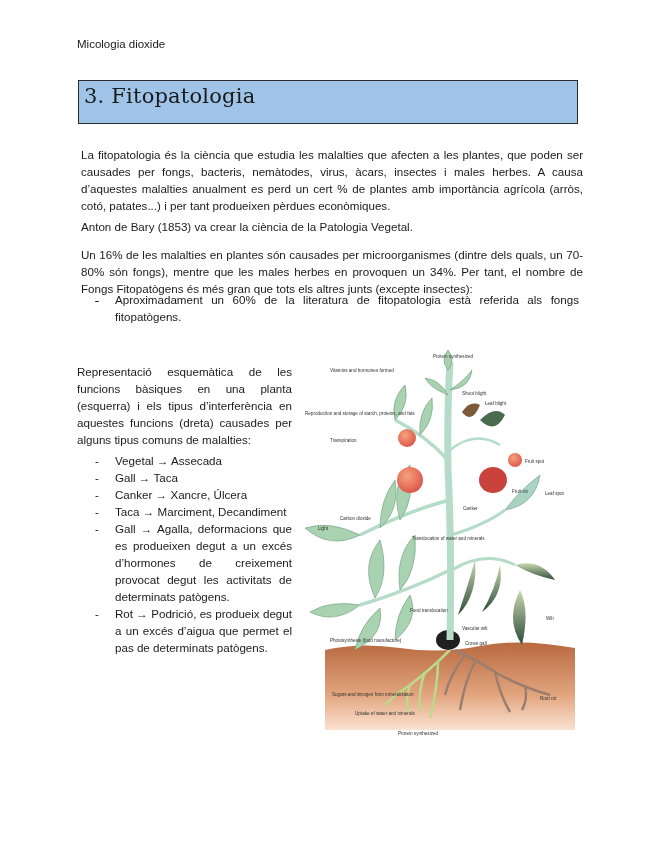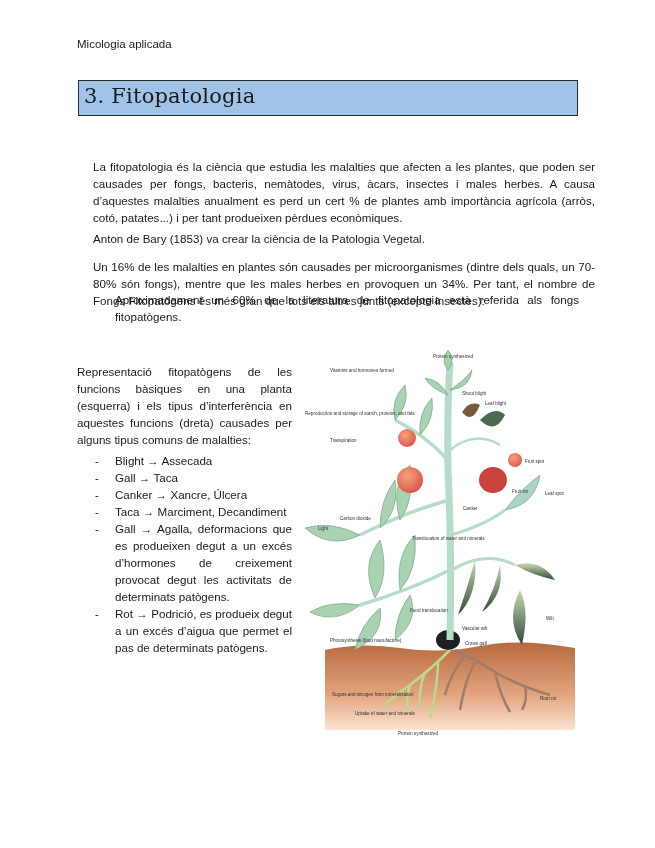--- a/index.html
+++ b/index.html
@@ -1,61 +1,61 @@
 <!DOCTYPE html>
 <html><head>
   <meta charset="utf-8">
   <style>
     html, body { margin: 0; padding: 0; background: #ffffff; }
     body { width: 655px; height: 848px; position: relative; overflow: hidden;
            font-family: "Liberation Sans", sans-serif; color: #1a1a1a; }
     .page-header { position: absolute; left: 77px; top: 38px; font-size: 11.5px; }
-    .title-box { position: absolute; left: 78px; top: 80px; width: 500px; height: 36px;
+    .title-box { position: absolute; left: 78px; top: 80px; width: 500px; height: 44px;
                  background: #9fc4e8; border: 1.5px solid #2a2a2a; box-sizing: border-box; text-decoration: underline; }
     .title-text { position: absolute; left: 5px; top: 3px; font-family: "DejaVu Serif", serif;
                   font-size: 21px; color: #1a1a1a; letter-spacing: 0.2px; }
     .para { position: absolute; left: 77px; width: 502px; font-size: 11.6px; line-height: 17px;
-            text-align: justify; margin: 16px; }
+            text-align: justify; margin: 4px; }
     .p1 { top: 142px; }
     .p2 { top: 214px; }
     .p3 { top: 242px; }
     ul.bullets { position: absolute; margin: 0; padding: 0; list-style: none; font-size: 11.6px;
                  line-height: 17px; text-align: justify; }
     ul.bullets li { position: relative; padding-left: 38px; }
     ul.bullets li .dash { position: absolute; left: 18px; top: 0; }
     .b1 { left: 77px; top: 291px; width: 502px; }
     .left-col { position: absolute; left: 77px; top: 363px; width: 215px; font-size: 11.6px;
                 line-height: 17px; text-align: justify; margin: 0; }
     .b2 { left: 77px; top: 452px; width: 215px; }
     .figure { position: absolute; left: 300px; top: 350px; width: 290px; height: 395px; }
     .lbl { font-family: "Liberation Sans", sans-serif; font-size: 4.6px; fill: #333; }
   </style>
 </head>
 <body>
 
-<div class="page-header">Micologia aplicada</div>
+<div class="page-header">Micologia dioxide</div>
 
 <div class="title-box">
   <div class="title-text">3. Fitopatologia</div>
 </div>
 
 <p class="para p1">La fitopatologia és la ciència que estudia les malalties que afecten a les plantes, que poden ser causades per fongs, bacteris, nemàtodes, virus, àcars, insectes i males herbes. A causa d’aquestes malalties anualment es perd un cert % de plantes amb importància agrícola (arròs, cotó, patates...) i per tant produeixen pèrdues econòmiques.</p>
 <p class="para p2">Anton de Bary (1853) va crear la ciència de la Patologia Vegetal.</p>
 <p class="para p3">Un 16% de les malalties en plantes són causades per microorganismes (dintre dels quals, un 70-80% són fongs), mentre que les males herbes en provoquen un 34%. Per tant, el nombre de Fongs Fitopatògens és més gran que tots els altres junts (excepte insectes):</p>
 
 <ul class="bullets b1">
   <li><span class="dash">-</span></li>
   <li><span class="dash">-</span></li>
   <li><span class="dash">-</span><span>Aproximadament un 60% de la literatura de fitopatologia està referida als fongs fitopatògens.</span></li>
 </ul>
 
-<p class="left-col">Representació fitopatògens de les funcions bàsiques en una planta (esquerra) i els tipus d’interferència en aquestes funcions (dreta) causades per alguns tipus comuns de malalties:</p>
+<p class="left-col">Representació esquemàtica de les funcions bàsiques en una planta (esquerra) i els tipus d’interferència en aquestes funcions (dreta) causades per alguns tipus comuns de malalties:</p>
 
 <ul class="bullets b2">
-  <li><span class="dash">-</span><span>Blight → Assecada</span></li>
+  <li><span class="dash">-</span><span>Vegetal → Assecada</span></li>
   <li><span class="dash">-</span><span>Gall → Taca</span></li>
   <li><span class="dash">-</span><span>Canker → Xancre, Úlcera</span></li>
   <li><span class="dash">-</span><span>Taca → Marciment, Decandiment</span></li>
   <li><span class="dash">-</span><span>Gall → Agalla, deformacions que es produeixen degut a un excés d’hormones de creixement provocat degut les activitats de determinats patògens.</span></li>
   <li><span class="dash">-</span><span>Rot → Podrició, es produeix degut a un excés d’aigua que permet el pas de determinats patògens.</span></li>
 </ul>
 
 <div class="figure">
   <svg width="290" height="395" viewBox="0 0 290 395" xmlns="http://www.w3.org/2000/svg">
     <defs>

